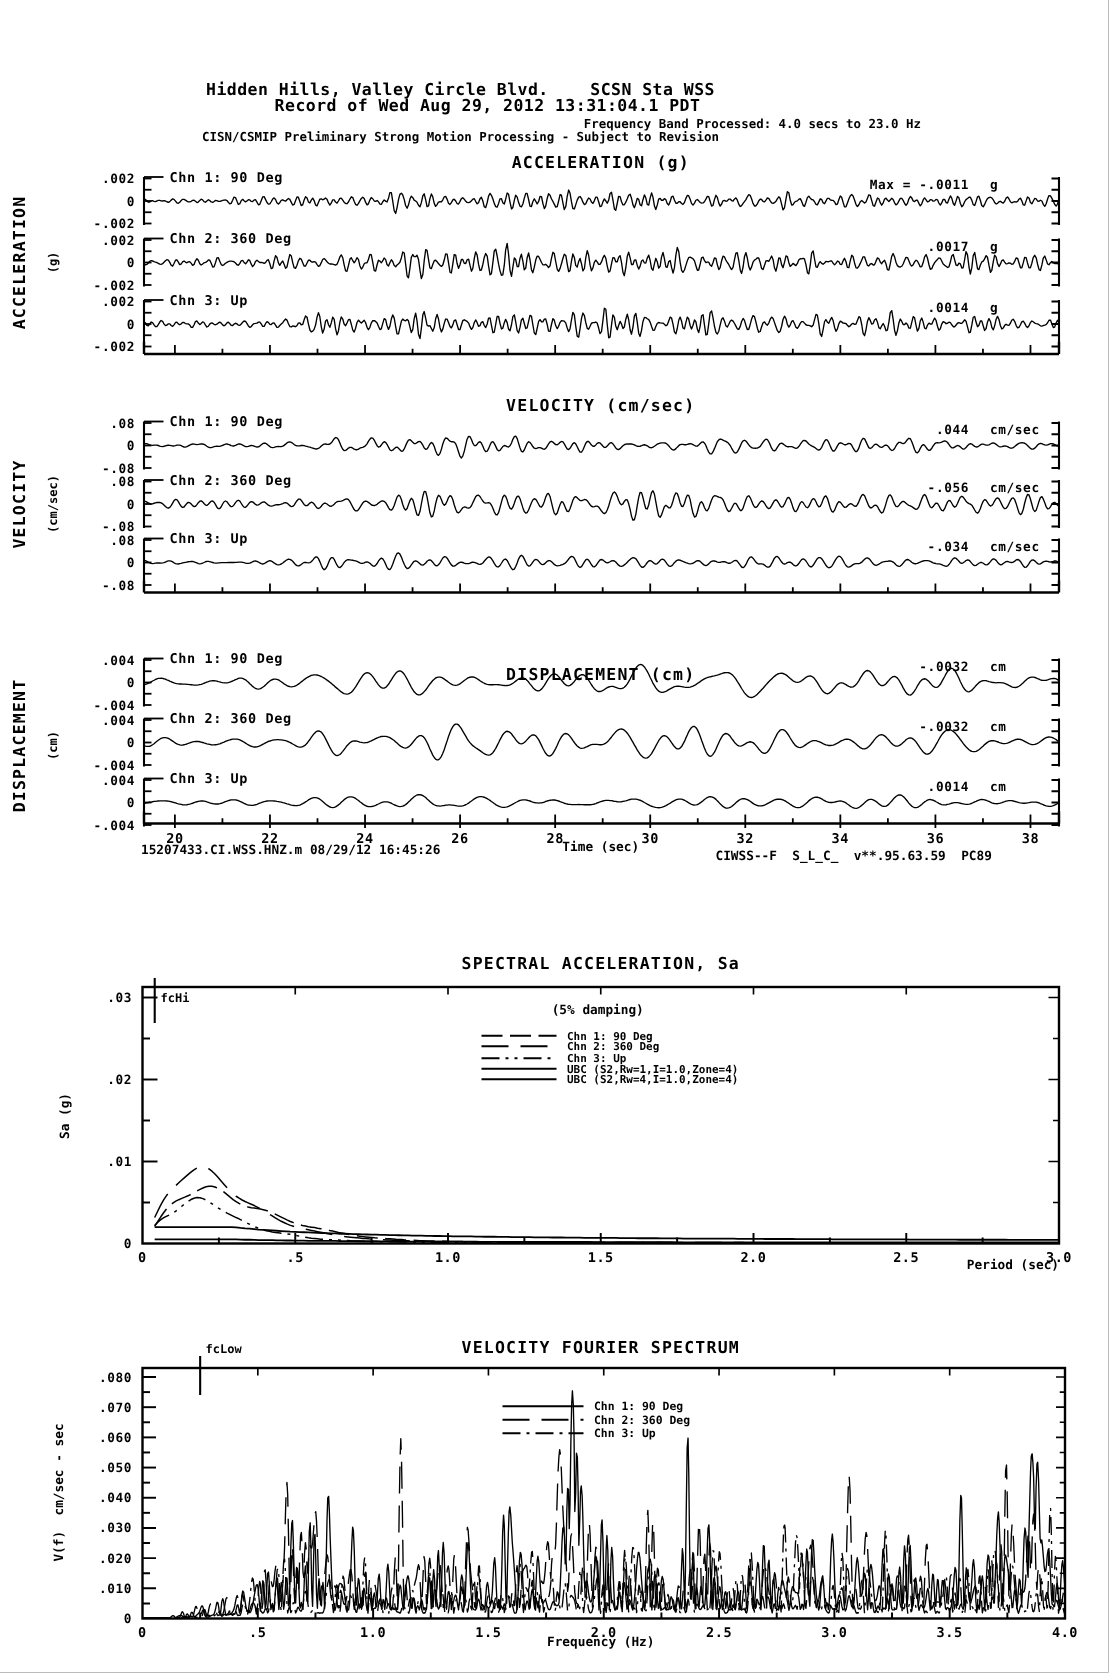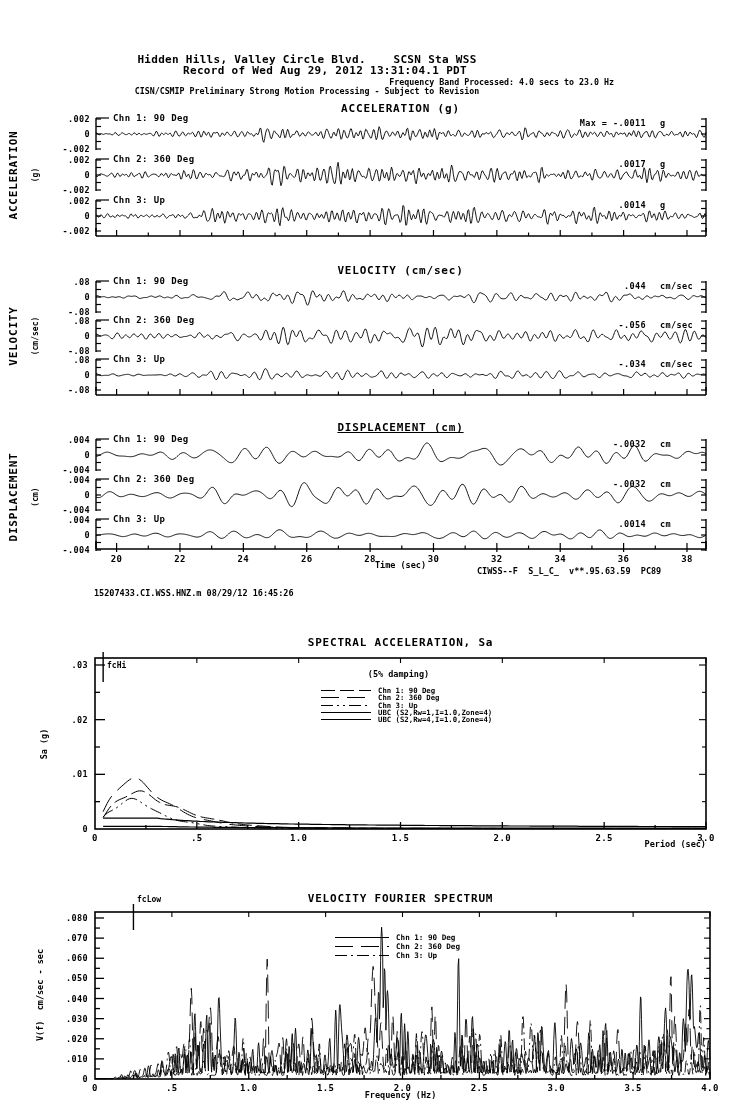--- a/index.html
+++ b/index.html
@@ -424,31 +424,31 @@
       <polyline points="95.0,1078.6 95.5,1078.6 96.1,1078.6 96.6,1078.6 97.1,1078.6 97.7,1078.6 98.2,1078.6 98.7,1078.6 99.3,1078.6 99.8,1078.6 100.3,1078.6 100.9,1078.6 101.4,1078.6 102.0,1078.6 102.5,1078.6 103.0,1078.6 103.6,1078.6 104.1,1078.6 104.6,1078.6 105.2,1078.6 105.7,1078.6 106.2,1078.6 106.8,1078.6 107.3,1078.6 107.8,1078.6 108.4,1078.6 108.9,1078.6 109.4,1078.6 110.0,1078.6 110.5,1078.6 111.0,1078.6 111.6,1078.6 112.1,1078.6 112.6,1078.6 113.2,1078.6 113.7,1078.6 114.3,1078.5 114.8,1078.4 115.3,1078.5 115.9,1078.6 116.4,1078.6 116.9,1078.6 117.5,1078.2 118.0,1077.9 118.5,1077.6 119.1,1077.3 119.6,1077.1 120.1,1077.0 120.7,1077.0 121.2,1077.1 121.7,1077.5 122.3,1078.1 122.8,1078.6 123.3,1078.5 123.9,1078.0 124.4,1077.7 124.9,1077.9 125.5,1078.4 126.0,1078.4 126.6,1077.6 127.1,1076.8 127.6,1076.5 128.2,1076.8 128.7,1077.5 129.2,1078.1 129.8,1078.4 130.3,1078.5 130.8,1078.4 131.4,1078.1 131.9,1077.8 132.4,1077.8 133.0,1078.2 133.5,1078.0 134.0,1076.6 134.6,1074.8 135.1,1073.4 135.6,1073.4 136.2,1074.6 136.7,1076.5 137.2,1077.9 137.8,1078.1 138.3,1077.9 138.9,1078.1 139.4,1077.8 139.9,1076.8 140.5,1076.0 141.0,1076.0 141.5,1076.9 142.1,1077.9 142.6,1077.5 143.1,1076.7 143.7,1076.6 144.2,1077.3 144.7,1077.8 145.3,1076.4 145.8,1074.9 146.3,1074.3 146.9,1075.0 147.4,1076.4 147.9,1077.6 148.5,1077.2 149.0,1076.5 149.5,1076.2 150.1,1076.4 150.6,1076.7 151.2,1076.7 151.7,1076.3 152.2,1075.4 152.8,1074.2 153.3,1073.4 153.8,1073.6 154.4,1075.1 154.9,1076.9 155.4,1076.7 156.0,1074.9 156.5,1073.5 157.0,1073.6 157.6,1074.9 158.1,1076.4 158.6,1077.1 159.2,1076.7 159.7,1076.9 160.2,1076.7 160.8,1074.8 161.3,1072.0 161.8,1069.5 162.4,1068.3 162.9,1068.9 163.5,1071.0 164.0,1073.8 164.5,1076.1 165.1,1076.1 165.6,1073.6 166.1,1069.7 166.7,1064.9 167.2,1059.5 167.7,1054.7 168.3,1052.0 168.8,1052.9 169.3,1057.7 169.9,1065.2 170.4,1072.6 170.9,1076.0 171.5,1071.9 172.0,1067.9 172.5,1066.6 173.1,1068.1 173.6,1071.1 174.1,1073.7 174.7,1075.1 175.2,1075.4 175.8,1075.0 176.3,1073.9 176.8,1072.7 177.4,1072.4 177.9,1073.4 178.4,1075.2 179.0,1074.4 179.5,1071.0 180.0,1067.7 180.6,1066.1 181.1,1067.2 181.6,1070.6 182.2,1074.6 182.7,1073.8 183.2,1067.6 183.8,1059.6 184.3,1051.8 184.8,1046.5 185.4,1045.7 185.9,1050.4 186.4,1059.8 187.0,1070.5 187.5,1074.3 188.1,1063.7 188.6,1050.4 189.1,1041.0 189.7,1039.4 190.2,1046.1 190.7,1057.8 191.3,1069.1 191.8,1075.3 192.3,1072.9 192.9,1071.2 193.4,1072.5 193.9,1075.1 194.5,1073.8 195.0,1070.4 195.5,1068.5 196.1,1069.6 196.6,1072.6 197.1,1075.3 197.7,1074.2 198.2,1072.2 198.7,1071.5 199.3,1072.2 199.8,1073.4 200.4,1074.1 200.9,1074.0 201.4,1072.8 202.0,1070.0 202.5,1066.2 203.0,1062.6 203.6,1060.9 204.1,1061.8 204.6,1064.9 205.2,1068.9 205.7,1072.1 206.2,1074.1 206.8,1074.8 207.3,1074.8 207.8,1074.3 208.4,1073.5 208.9,1073.1 209.4,1073.3 210.0,1074.1 210.5,1075.0 211.0,1075.5 211.6,1075.2 212.1,1075.1 212.7,1075.3 213.2,1075.5 213.7,1075.3 214.3,1075.2 214.8,1075.4 215.3,1075.1 215.9,1073.6 216.4,1070.9 216.9,1067.2 217.5,1063.1 218.0,1059.0 218.5,1055.6 219.1,1053.4 219.6,1052.9 220.1,1054.5 220.7,1058.3 221.2,1063.9 221.7,1070.1 222.3,1075.0 222.8,1072.7 223.3,1066.4 223.9,1060.2 224.4,1056.6 225.0,1057.4 225.5,1062.3 226.0,1069.5 226.6,1075.3 227.1,1070.8 227.6,1062.3 228.2,1054.5 228.7,1050.7 229.2,1052.1 229.8,1058.1 230.3,1066.1 230.8,1073.1 231.4,1074.8 231.9,1070.4 232.4,1066.3 233.0,1063.9 233.5,1063.5 234.0,1064.4 234.6,1065.9 235.1,1067.5 235.6,1069.0 236.2,1070.6 236.7,1072.6 237.3,1074.7 237.8,1074.9 238.3,1072.2 238.9,1069.1 239.4,1067.7 239.9,1069.5 240.5,1073.7 241.0,1073.9 241.5,1065.0 242.1,1052.8 242.6,1042.3 243.1,1038.3 243.7,1043.0 244.2,1054.4 244.7,1067.5 245.3,1075.4 245.8,1069.5 246.3,1062.6 246.9,1060.1 247.4,1062.9 247.9,1068.6 248.5,1073.9 249.0,1074.9 249.6,1072.6 250.1,1071.7 250.6,1073.0 251.2,1075.1 251.7,1074.3 252.2,1071.0 252.8,1067.7 253.3,1065.9 253.8,1066.3 254.4,1068.9 254.9,1072.5 255.4,1075.4 256.0,1073.3 256.5,1069.3 257.0,1066.1 257.6,1065.3 258.1,1067.5 258.6,1071.8 259.2,1075.4 259.7,1072.1 260.2,1066.2 260.8,1061.0 261.3,1058.7 261.9,1059.8 262.4,1063.5 262.9,1067.8 263.5,1071.4 264.0,1073.5 264.5,1074.4 265.1,1074.7 265.6,1074.8 266.1,1075.1 266.7,1075.5 267.2,1074.6 267.7,1072.7 268.3,1070.7 268.8,1069.6 269.3,1070.2 269.9,1072.2 270.4,1074.5 270.9,1075.4 271.5,1074.7 272.0,1074.7 272.5,1075.5 273.1,1073.5 273.6,1069.2 274.2,1064.3 274.7,1060.8 275.2,1060.3 275.8,1063.2 276.3,1068.1 276.8,1073.0 277.4,1075.4 277.9,1072.6 278.4,1069.2 279.0,1066.9 279.5,1066.2 280.0,1067.3 280.6,1069.6 281.1,1072.3 281.6,1074.5 282.2,1075.5 282.7,1075.2 283.2,1075.4 283.8,1074.3 284.3,1069.9 284.8,1062.5 285.4,1053.9 285.9,1047.8 286.5,1047.5 287.0,1053.9 287.5,1064.6 288.1,1074.0 288.6,1071.9 289.1,1063.6 289.7,1058.0 290.2,1057.9 290.7,1062.1 291.3,1067.5 291.8,1071.4 292.3,1072.7 292.9,1071.8 293.4,1068.7 293.9,1064.1 294.5,1060.6 295.0,1060.7 295.5,1065.0 296.1,1071.3 296.6,1075.4 297.1,1072.8 297.7,1070.8 298.2,1072.1 298.8,1075.2 299.3,1072.5 299.8,1066.1 300.4,1061.0 300.9,1060.5 301.4,1064.6 302.0,1070.9 302.5,1075.4 303.0,1072.7 303.6,1068.8 304.1,1066.5 304.6,1065.9 305.2,1066.2 305.7,1066.4 306.2,1066.3 306.8,1066.4 307.3,1067.6 307.8,1070.4 308.4,1074.1 308.9,1074.7 309.4,1070.4 310.0,1066.5 310.5,1066.1 311.1,1069.8 311.6,1074.7 312.1,1073.1 312.7,1067.9 313.2,1065.9 313.7,1069.3 314.3,1075.0 314.8,1070.6 315.3,1060.4 315.9,1053.1 316.4,1054.4 316.9,1064.0 317.5,1074.6 318.0,1068.2 318.5,1054.1 319.1,1044.1 319.6,1044.0 320.1,1053.0 320.7,1065.3 321.2,1074.1 321.7,1073.7 322.3,1071.0 322.8,1071.9 323.4,1074.8 323.9,1073.8 324.4,1069.0 325.0,1065.0 325.5,1063.9 326.0,1065.7 326.6,1069.2 327.1,1072.7 327.6,1075.1 328.2,1074.7 328.7,1072.6 329.2,1070.0 329.8,1067.4 330.3,1065.4 330.8,1064.9 331.4,1066.8 331.9,1070.8 332.4,1074.8 333.0,1073.4 333.5,1068.1 334.0,1063.6 334.6,1062.5 335.1,1065.5 335.7,1070.7 336.2,1075.1 336.7,1073.1 337.3,1068.7 337.8,1065.3 338.3,1063.8 338.9,1063.8 339.4,1064.5 339.9,1065.4 340.5,1066.3 341.0,1067.6 341.5,1069.6 342.1,1072.1 342.6,1074.3 343.1,1075.4 343.7,1075.4 344.2,1075.1 344.7,1072.2 345.3,1065.4 345.8,1055.6 346.3,1046.6 346.9,1043.0 347.4,1047.3 348.0,1058.0 348.5,1069.8 349.0,1075.0 349.6,1068.0 350.1,1061.3 350.6,1058.5 351.2,1059.2 351.7,1060.8 352.2,1060.8 352.8,1057.6 353.3,1050.7 353.8,1041.8 354.4,1034.8 354.9,1034.3 355.4,1042.7 356.0,1057.2 356.5,1071.2 357.0,1073.4 357.6,1065.2 358.1,1061.2 358.6,1064.4 359.2,1071.8 359.7,1074.7 360.3,1068.2 360.8,1063.2 361.3,1063.7 361.9,1069.0 362.4,1074.7 362.9,1073.0 363.5,1067.7 364.0,1064.3 364.5,1063.7 365.1,1064.6 365.6,1065.0 366.1,1063.7 366.7,1060.1 367.2,1055.1 367.7,1051.0 368.3,1051.0 368.8,1056.4 369.3,1065.7 369.9,1074.1 370.4,1072.4 370.9,1065.4 371.5,1061.2 372.0,1061.9 372.6,1066.1 373.1,1070.7 373.6,1073.3 374.2,1073.7 374.7,1071.8 375.2,1067.3 375.8,1061.2 376.3,1056.4 376.8,1055.8 377.4,1060.3 377.9,1067.7 378.4,1074.2 379.0,1073.7 379.5,1068.9 380.0,1065.2 380.6,1063.6 381.1,1063.7 381.6,1064.5 382.2,1065.2 382.7,1066.0 383.2,1067.5 383.8,1070.5 384.3,1074.3 384.9,1073.8 385.4,1066.4 385.9,1056.7 386.5,1048.9 387.0,1046.7 387.5,1051.5 388.1,1061.1 388.6,1071.1 389.1,1075.0 389.7,1069.6 390.2,1064.7 390.7,1063.3 391.3,1065.3 391.8,1069.0 392.3,1072.4 392.9,1074.4 393.4,1075.2 393.9,1075.2 394.5,1074.6 395.0,1073.2 395.5,1070.7 396.1,1067.0 396.6,1062.4 397.2,1057.4 397.7,1053.3 398.2,1051.8 398.8,1054.2 399.3,1060.9 399.8,1069.6 400.4,1075.5 400.9,1069.4 401.4,1061.2 402.0,1056.6 402.5,1058.2 403.0,1064.8 403.6,1072.4 404.1,1074.9 404.6,1070.8 405.2,1068.7 405.7,1070.4 406.2,1074.2 406.8,1074.4 407.3,1070.4 407.8,1067.2 408.4,1067.0 408.9,1069.2 409.5,1071.8 410.0,1073.4 410.5,1073.2 411.1,1070.7 411.6,1065.7 412.1,1059.2 412.7,1054.4 413.2,1054.6 413.7,1061.0 414.3,1070.6 414.8,1074.4 415.3,1063.8 415.9,1050.5 416.4,1040.7 416.9,1038.1 417.5,1043.3 418.0,1053.8 418.5,1065.7 419.1,1074.6 419.6,1071.0 420.1,1060.3 420.7,1048.3 421.2,1037.9 421.8,1031.7 422.3,1031.9 422.8,1039.1 423.4,1051.7 423.9,1065.6 424.4,1075.1 425.0,1069.7 425.5,1061.1 426.0,1056.8 426.6,1059.0 427.1,1066.1 427.6,1073.4 428.2,1074.1 428.7,1069.3 429.2,1066.9 429.8,1069.0 430.3,1073.7 430.8,1073.8 431.4,1065.9 431.9,1055.6 432.4,1046.5 433.0,1040.8 433.5,1039.5 434.1,1042.6 434.6,1049.1 435.1,1057.9 435.7,1067.3 436.2,1074.7 436.7,1071.3 437.3,1061.4 437.8,1051.3 438.3,1045.4 438.9,1046.7 439.4,1055.3 439.9,1067.2 440.5,1075.5 441.0,1068.1 441.5,1058.4 442.1,1053.6 442.6,1056.4 443.1,1064.9 443.7,1073.5 444.2,1073.2 444.7,1066.7 445.3,1062.9 445.8,1064.4 446.4,1069.7 446.9,1074.9 447.4,1073.1 448.0,1068.5 448.5,1066.2 449.0,1067.3 449.6,1070.9 450.1,1074.5 450.6,1074.8 451.2,1072.6 451.7,1071.3 452.2,1071.7 452.8,1073.3 453.3,1075.0 453.8,1075.1 454.4,1073.5 454.9,1072.1 455.4,1071.5 456.0,1071.9 456.5,1073.4 457.0,1075.1 457.6,1074.3 458.1,1070.0 458.7,1063.5 459.2,1056.1 459.7,1049.6 460.3,1046.3 460.8,1047.4 461.3,1052.9 461.9,1061.1 462.4,1069.3 462.9,1074.7 463.5,1073.9 464.0,1070.9 464.5,1069.4 465.1,1069.7 465.6,1071.0 466.1,1072.3 466.7,1073.0 467.2,1072.9 467.7,1072.1 468.3,1070.9 468.8,1070.3 469.3,1070.8 469.9,1072.7 470.4,1074.9 471.0,1074.8 471.5,1073.0 472.0,1072.5 472.6,1074.2 473.1,1074.5 473.6,1067.4 474.2,1055.5 474.7,1042.5 475.2,1033.9 475.8,1033.9 476.3,1043.4 476.8,1058.8 477.4,1072.9 477.9,1070.1 478.4,1055.4 479.0,1041.6 479.5,1034.5 480.0,1035.7 480.6,1043.4 481.1,1053.9 481.6,1063.6 482.2,1070.3 482.7,1073.8 483.3,1075.2 483.8,1075.5 484.3,1075.3 484.9,1074.9 485.4,1073.9 485.9,1072.2 486.5,1070.0 487.0,1068.5 487.5,1068.9 488.1,1071.5 488.6,1075.0 489.1,1072.9 489.7,1065.8 490.2,1057.8 490.7,1053.0 491.3,1054.0 491.8,1060.9 492.3,1070.4 492.9,1074.8 493.4,1066.2 493.9,1056.1 494.5,1050.0 495.0,1050.7 495.6,1057.1 496.1,1065.6 496.6,1072.1 497.2,1075.0 497.7,1075.3 498.2,1073.5 498.8,1067.3 499.3,1056.6 499.8,1044.5 500.4,1036.0 500.9,1035.3 501.4,1042.9 502.0,1055.7 502.5,1068.3 503.0,1075.4 503.6,1071.6 504.1,1067.4 504.6,1066.1 505.2,1067.2 505.7,1069.0 506.2,1069.9 506.8,1068.9 507.3,1065.7 507.9,1060.2 508.4,1053.6 508.9,1047.6 509.5,1044.2 510.0,1044.0 510.5,1046.6 511.1,1050.6 511.6,1054.7 512.1,1058.3 512.7,1061.6 513.2,1065.1 513.7,1069.2 514.3,1073.3 514.8,1075.3 515.3,1072.4 515.9,1069.5 516.4,1069.3 516.9,1072.2 517.5,1075.4 518.0,1070.5 518.5,1062.9 519.1,1058.3 519.6,1060.5 520.2,1069.0 520.7,1074.6 521.2,1061.0 521.8,1040.7 522.3,1022.8 522.8,1014.7 523.4,1018.7 523.9,1031.5 524.4,1046.9 525.0,1059.2 525.5,1066.6 526.0,1069.7 526.6,1069.9 527.1,1069.2 527.6,1068.9 528.2,1070.0 528.7,1064.5 529.2,1052.5 529.8,1040.1 530.3,1029.0 530.8,1023.2 531.4,1024.9 531.9,1032.6 532.5,1044.5 533.0,1059.1 533.5,1048.7 534.1,1038.4 534.6,1035.6 535.1,1040.6 535.7,1049.9 536.2,1058.9 536.7,1055.3 537.3,1051.8 537.8,1052.3 538.3,1056.6 538.9,1062.9 539.4,1063.8 539.9,1058.8 540.5,1053.7 541.0,1051.1 541.5,1050.9 542.1,1053.6 542.6,1059.0 543.1,1066.5 543.7,1072.6 544.2,1071.8 544.8,1068.2 545.3,1066.3 545.8,1067.3 546.4,1070.7 546.9,1074.3 547.4,1074.2 548.0,1071.3 548.5,1069.1 549.0,1068.7 549.6,1069.9 550.1,1071.7 550.6,1073.2 551.2,1074.2 551.7,1074.9 552.2,1075.4 552.8,1075.0 553.3,1072.8 553.8,1068.7 554.4,1063.3 554.9,1058.5 555.4,1056.9 556.0,1059.9 556.5,1066.2 557.1,1072.7 557.6,1075.3 558.1,1073.4 558.7,1073.8 559.2,1075.0 559.7,1068.0 560.3,1055.1 560.8,1041.8 561.3,1035.0 561.9,1039.2 562.4,1052.7 562.9,1068.6 563.5,1074.0 564.0,1062.3 564.5,1050.9 565.1,1045.7 565.6,1047.6 566.1,1053.8 566.7,1060.6 567.2,1065.6 567.7,1068.2 568.3,1069.3 568.8,1069.8 569.4,1070.8 569.9,1072.5 570.4,1074.4 571.0,1075.5 571.5,1075.2 572.0,1075.5 572.6,1073.8 573.1,1068.8 573.6,1061.5 574.2,1055.1 574.7,1053.4 575.2,1058.1 575.8,1067.2 576.3,1075.1 576.8,1069.5 577.4,1058.6 577.9,1049.3 578.4,1044.6 579.0,1045.1 579.5,1049.0 580.0,1054.3 580.6,1059.6 581.1,1064.3 581.7,1068.5 582.2,1072.1 582.7,1074.8 583.3,1075.1 583.8,1073.8 584.3,1073.5 584.9,1074.7 585.4,1075.0 585.9,1072.1 586.5,1068.9 587.0,1068.6 587.5,1072.4 588.1,1074.5 588.6,1063.7 589.1,1046.1 589.7,1028.9 590.2,1020.1 590.7,1024.3 591.3,1039.8 591.8,1059.4 592.3,1073.9 592.9,1070.0 593.4,1059.9 594.0,1054.0 594.5,1054.4 595.0,1059.1 595.6,1065.4 596.1,1070.9 596.6,1074.5 597.2,1074.8 597.7,1071.5 598.2,1066.5 598.8,1060.5 599.3,1055.4 599.8,1053.7 600.4,1057.2 600.9,1065.3 601.4,1073.8 602.0,1072.0 602.5,1062.8 603.0,1055.8 603.6,1055.6 604.1,1061.9 604.6,1070.6 605.2,1075.4 605.7,1071.6 606.3,1069.1 606.8,1070.8 607.3,1074.5 607.9,1073.8 608.4,1069.1 608.9,1065.6 609.5,1065.5 610.0,1068.1 610.5,1071.2 611.1,1072.9 611.6,1072.8 612.1,1070.7 612.7,1066.4 613.2,1061.2 613.7,1057.9 614.3,1058.4 614.8,1062.8 615.3,1069.0 615.9,1073.9 616.4,1075.3 616.9,1074.1 617.5,1074.1 618.0,1074.9 618.6,1075.5 619.1,1075.4 619.6,1075.4 620.2,1074.3 620.7,1071.8 621.2,1069.1 621.8,1067.6 622.3,1068.5 622.8,1071.2 623.4,1074.1 623.9,1075.5 624.4,1074.6 625.0,1074.3 625.5,1074.9 626.0,1075.4 626.6,1074.1 627.1,1072.1 627.6,1069.6 628.2,1066.7 628.7,1062.9 629.2,1058.3 629.8,1053.5 630.3,1050.3 630.9,1050.8 631.4,1056.1 631.9,1064.9 632.5,1073.3 633.0,1073.8 633.5,1068.4 634.1,1066.3 634.6,1069.4 635.1,1074.7 635.7,1072.3 636.2,1065.3 636.7,1061.9 637.3,1065.4 637.8,1073.0 638.3,1072.4 638.9,1061.3 639.4,1051.7 639.9,1050.0 640.5,1057.1 641.0,1067.7 641.5,1074.9 642.1,1073.6 642.6,1072.9 643.2,1075.4 643.7,1070.7 644.2,1059.8 644.8,1049.6 645.3,1046.3 645.8,1052.2 646.4,1063.4 646.9,1073.1 647.4,1074.3 648.0,1071.2 648.5,1071.5 649.0,1074.3 649.6,1075.0 650.1,1073.2 650.6,1073.8 651.2,1075.2 651.7,1069.3 652.2,1059.5 652.8,1051.5 653.3,1050.6 653.8,1057.6 654.4,1068.1 654.9,1075.2 655.5,1072.5 656.0,1070.6 656.5,1073.5 657.1,1074.0 657.6,1064.7 658.1,1053.1 658.7,1046.4 659.2,1049.0 659.7,1059.8 660.3,1072.2 660.8,1072.0 661.3,1059.1 661.9,1045.8 662.4,1036.9 662.9,1033.4 663.5,1034.4 664.0,1038.2 664.5,1043.8 665.1,1050.8 665.6,1059.1 666.1,1067.7 666.7,1074.4 667.2,1073.1 667.8,1067.3 668.3,1063.6 668.8,1064.3 669.4,1068.9 669.9,1074.2 670.4,1074.2 671.0,1070.7 671.5,1069.9 672.0,1072.8 672.6,1075.1 673.1,1068.5 673.6,1058.3 674.2,1049.0 674.7,1043.9 675.2,1044.3 675.8,1048.9 676.3,1055.3 676.8,1061.6 677.4,1066.8 677.9,1070.8 678.4,1073.8 679.0,1075.5 679.5,1073.9 680.1,1071.5 680.6,1070.0 681.1,1070.2 681.7,1072.2 682.2,1074.7 682.7,1075.1 683.3,1073.9 683.8,1074.0 684.3,1075.4 684.9,1073.1 685.4,1067.8 685.9,1062.4 686.5,1060.0 687.0,1062.0 687.5,1066.9 688.1,1071.6 688.6,1074.2 689.1,1074.5 689.7,1072.8 690.2,1068.4 690.7,1063.0 691.3,1060.4 691.8,1063.6 692.4,1071.2 692.9,1074.3 693.4,1064.3 694.0,1054.0 694.5,1051.2 695.0,1058.1 695.6,1069.8 696.1,1074.6 696.6,1067.0 697.2,1063.8 697.7,1069.5 698.2,1074.2 698.8,1056.9 699.3,1030.5 699.8,1009.4 700.4,1005.7 700.9,1022.0 701.4,1049.7 702.0,1072.8 702.5,1065.7 703.0,1047.4 703.6,1037.6 704.1,1040.9 704.7,1053.5 705.2,1067.4 705.7,1075.4 706.3,1070.9 706.8,1065.9 707.3,1064.2 707.9,1065.7 708.4,1069.1 708.9,1073.1 709.5,1075.2 710.0,1069.8" fill="none" stroke="#000" stroke-width="0.9" stroke-linejoin="round" stroke-dasharray="12 4 2 4"></polyline>
     </svg>
 
   <div class="abs ctr h1" style="top:54px;">Hidden Hills, Valley Circle Blvd.    SCSN Sta WSS</div>
   <div class="abs ctr h1" style="top:65px;padding-left:18px;">Record of Wed Aug 29, 2012 13:31:04.1 PDT</div>
   <div class="abs ctr h2" style="top:78px;text-align:right;">Frequency Band Processed: 4.0 secs to 23.0 Hz</div>
   <div class="abs ctr h2" style="top:87px;">CISN/CSMIP Preliminary Strong Motion Processing - Subject to Revision</div>
 
   <div class="abs ctrp title" style="top:103px;">ACCELERATION (g)</div>
   <div class="abs ctrp title" style="top:265px;">VELOCITY (cm/sec)</div>
-  <div class="abs ctrp title" style="top:422px;text-decoration:underline;">DISPLACEMENT (cm)</div>
+  <div class="abs ctrp title" style="top:444px;">DISPLACEMENT (cm)</div>
 
   <div class="abs rot title" style="left:13px;top:175px;">ACCELERATION</div>
   <div class="abs rot xs" style="left:36px;top:175px;">(g)</div>
   <div class="abs rot title" style="left:13px;top:336px;">VELOCITY</div>
   <div class="abs rot xs" style="left:36px;top:336px;">(cm/sec)</div>
   <div class="abs rot title" style="left:13px;top:497px;">DISPLACEMENT</div>
   <div class="abs rot xs" style="left:36px;top:497px;">(cm)</div>
 
   <div class="abs ctrp sm" style="top:561px;">Time (sec)</div>
-  <div class="abs sm" style="left:94px;top:563px;margin-top:26px;">15207433.CI.WSS.HNZ.m 08/29/12 16:45:26</div>
+  <div class="abs sm" style="left:94px;top:563px;">15207433.CI.WSS.HNZ.m 08/29/12 16:45:26</div>
   <div class="abs sm" style="left:477px;top:543px;margin-top:24px;">CIWSS--F  S_L_C_  v**.95.63.59  PC89</div>
 
   <div class="abs ctrp title" style="top:637px;">SPECTRAL ACCELERATION, Sa</div>
   <div class="abs xs" style="left:107px;top:645px;margin-top:17px;">fcHi</div>
   <div class="abs sm" style="left:95px;width:607px;text-align:center;top:670px;">(5% damping)</div>
   <div class="abs rot sm" style="left:44px;top:744px;">Sa (g)</div>
   <div class="abs ctrp sm" style="top:840px;text-align:right;">Period (sec)</div>
   <div class="legend" id="sa-legend" style="left:320px;top:687px;">
       <div class="lrow">
         <svg width="52" height="7">

